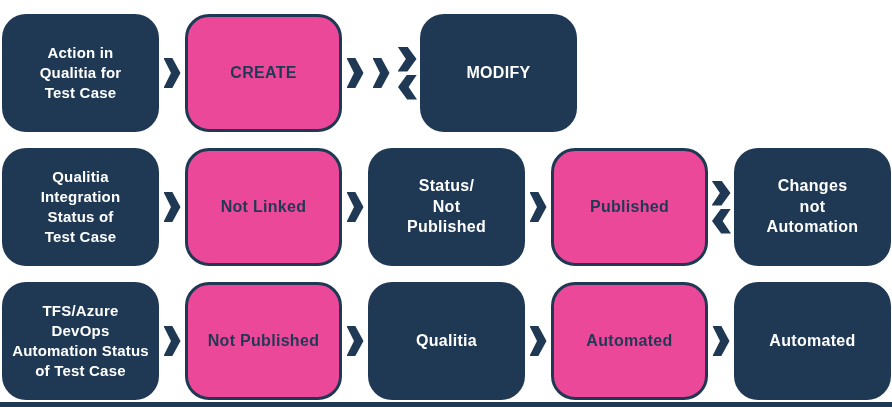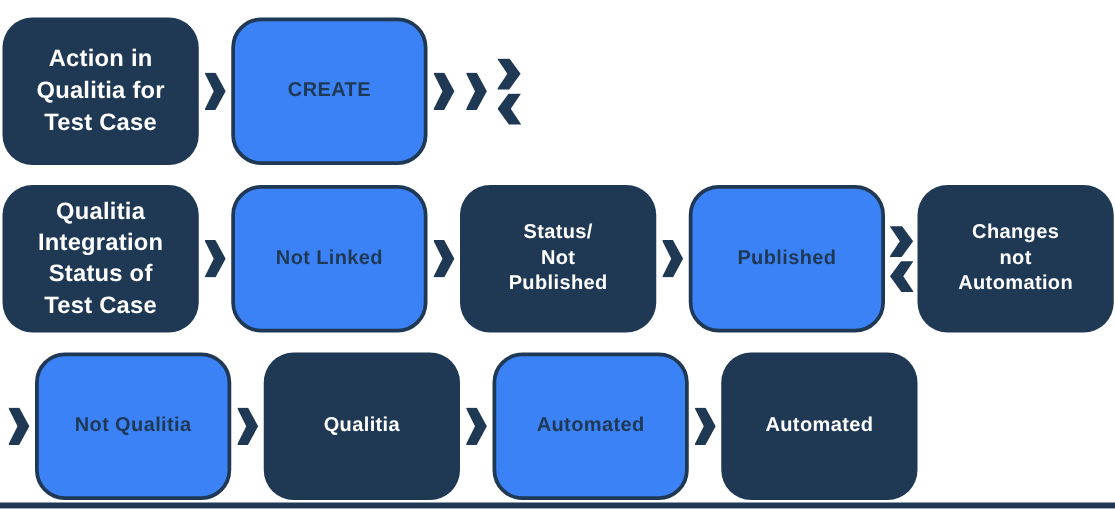--- a/index.html
+++ b/index.html
@@ -34,33 +34,33 @@
     align-items: center;
     justify-content: center;
     text-align: center;
     padding: 4px 5px;
   }
   .box.dark {
     background: var(--navy);
     color: #fff;
   }
   .box.light {
-    background: #3b82f6;
+    background: #ec4899;
     border: 3px solid var(--navy);
     color: var(--navy);
   }
   .label {
     white-space: pre-line;
     font-weight: bold;
     font-size: 16px;
     line-height: 1.3;
     letter-spacing: 0.3px;
   }
   .box.header .label {
-    font-size: 19px;
+    font-size: 15px;
     line-height: 1.32;
     letter-spacing: 0.2px;
   }
   .arrow-slot {
     width: 26px;
     flex: 0 0 26px;
     display: flex;
     flex-direction: column;
     align-items: center;
     justify-content: center;
@@ -104,20 +104,23 @@
       <div class="arrow-slot">
         <span class="chev"></span>
       </div>
       <div class="arrow-slot">
         <span class="chev"></span>
       </div>
       <div class="arrow-slot double">
         <span class="chev"></span>
         <span class="chev left"></span>
       </div>
+      <div class="box dark">
+        <span class="label">MODIFY</span>
+      </div>
     </div>
 
     <div class="flow-row">
       <div class="box dark header">
         <span class="label">Qualitia
 Integration
 Status of
 Test Case</span>
       </div>
       <div class="arrow-slot">
@@ -145,25 +148,31 @@
         <span class="chev left"></span>
       </div>
       <div class="box dark">
         <span class="label">Changes
 not
 Automation</span>
       </div>
     </div>
 
     <div class="flow-row">
+      <div class="box dark header">
+        <span class="label">TFS/Azure
+DevOps
+Automation Status
+of Test Case</span>
+      </div>
       <div class="arrow-slot">
         <span class="chev"></span>
       </div>
       <div class="box light">
-        <span class="label">Not Qualitia</span>
+        <span class="label">Not Published</span>
       </div>
       <div class="arrow-slot">
         <span class="chev"></span>
       </div>
       <div class="box dark">
         <span class="label">Qualitia</span>
       </div>
       <div class="arrow-slot">
         <span class="chev"></span>
       </div>

